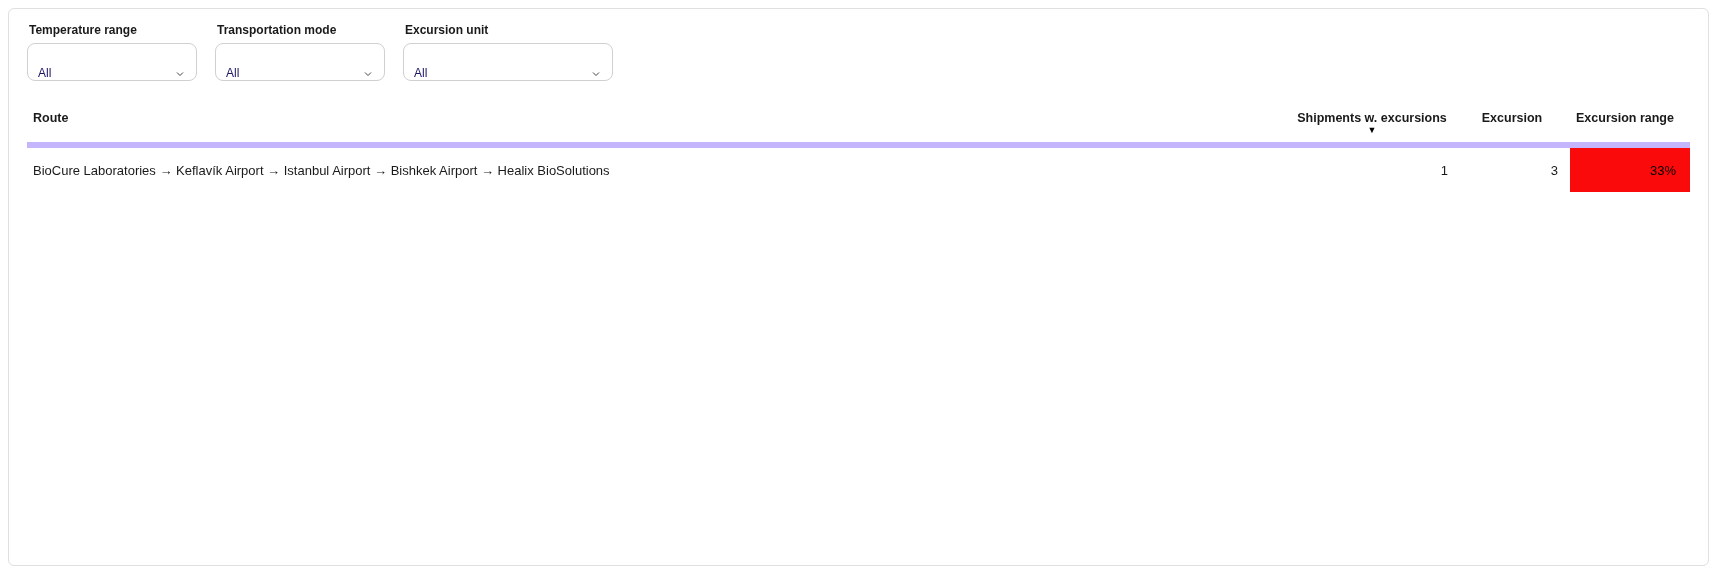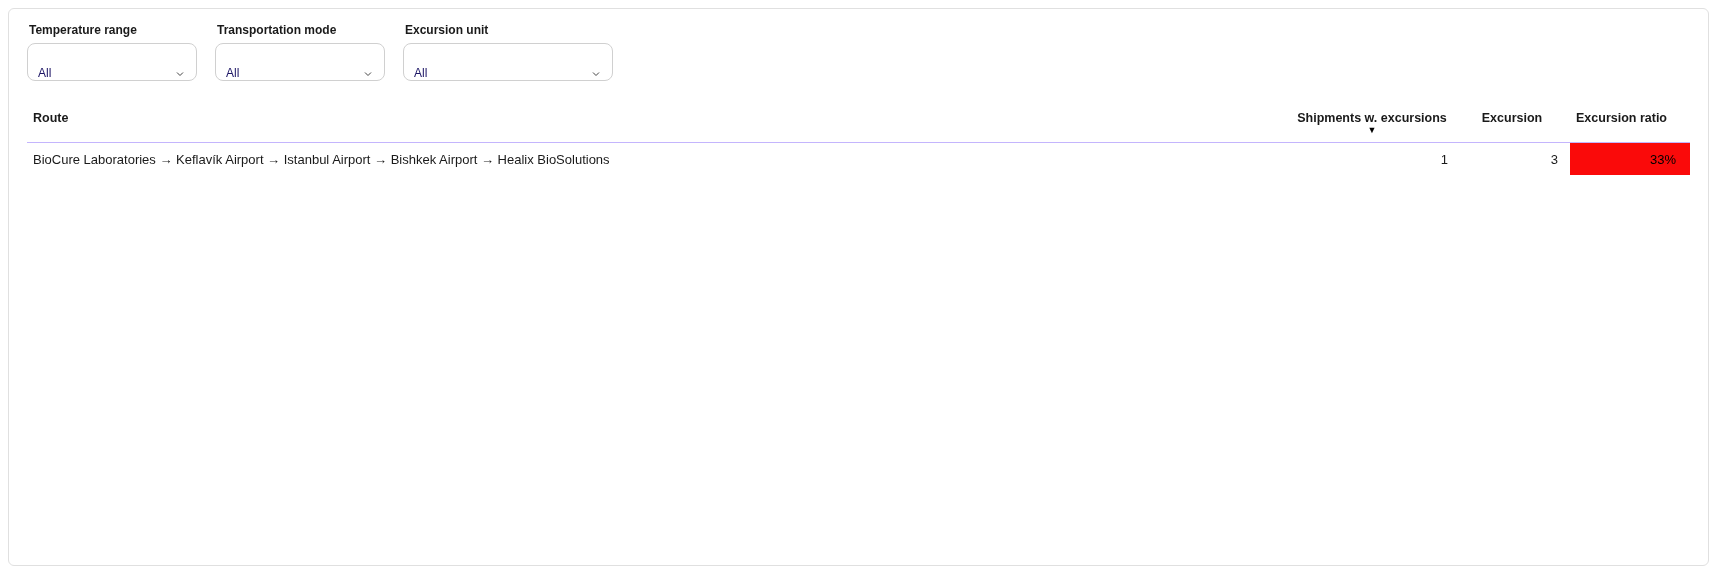--- a/index.html
+++ b/index.html
@@ -59,21 +59,21 @@
     width: 100%;
     border-collapse: collapse;
     table-layout: fixed;
   }
   table.data thead th {
     text-align: left;
     font-weight: 700;
     font-size: 12.5px;
     padding: 8px 6px 8px 6px;
     vertical-align: top;
-    border-bottom: 1px solid #c4b5fd;
+    border-bottom: 6px solid #c4b5fd;
     white-space: nowrap;
   }
   table.data thead th.num { text-align: center; padding-right: 12px; }
   table.data thead th.ratio { padding-right: 12px; }
   .sort-ind {
     display: block;
     font-size: 9px;
     line-height: 8px;
     color: #000;
     margin-top: 1px;
@@ -89,21 +89,21 @@
   table.data tbody td.num { text-align: right; padding-right: 12px; }
   td.route-cell { white-space: nowrap; overflow: hidden; }
   .ratio-cell {
     text-align: right;
     padding: 0 !important;
   }
   .ratio-badge {
     display: flex;
     align-items: center;
     justify-content: flex-end;
-    height: 32px;
+    height: 44px;
     padding-right: 14px;
     color: #000;
     font-size: 13px;
     background: #fa0a0a;
     width: 100%;
   }
   .col-route { width: auto; }
   .col-exc { width: 170px; }
   .col-ship { width: 110px; }
   .col-ratio { width: 120px; }
@@ -166,21 +166,21 @@
           <span>Route</span>
         </th>
         <th class="num">
           <span>Shipments w. excursions</span>
           <span class="sort-ind">▼</span>
         </th>
         <th class="num">
           <span>Excursion</span>
         </th>
         <th class="ratio">
-          <span>Excursion ratio</span>
+          <span>Excursion range</span>
         </th>
       </tr>
     </thead>
     <tbody id="tbody">
         <tr>
           <td class="route-cell">BioCure Laboratories → Keflavík Airport → Istanbul Airport → Bishkek Airport → Healix BioSolutions</td>
           <td class="num">1</td>
           <td class="num">3</td>
           <td class="ratio-cell">
             <div class="ratio-badge" style="background: rgb(250, 10, 10);">33%</div>

